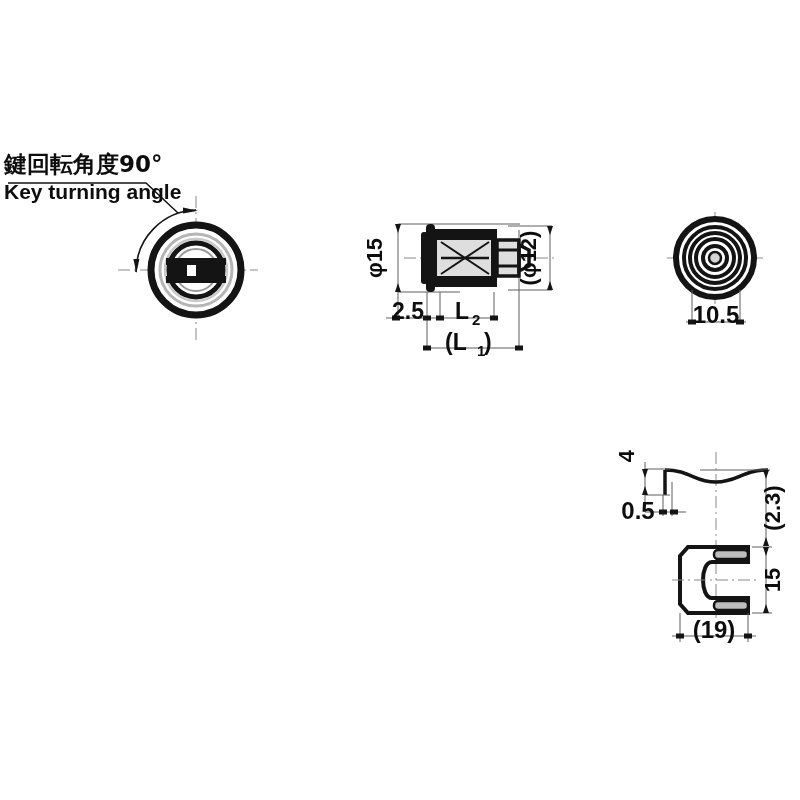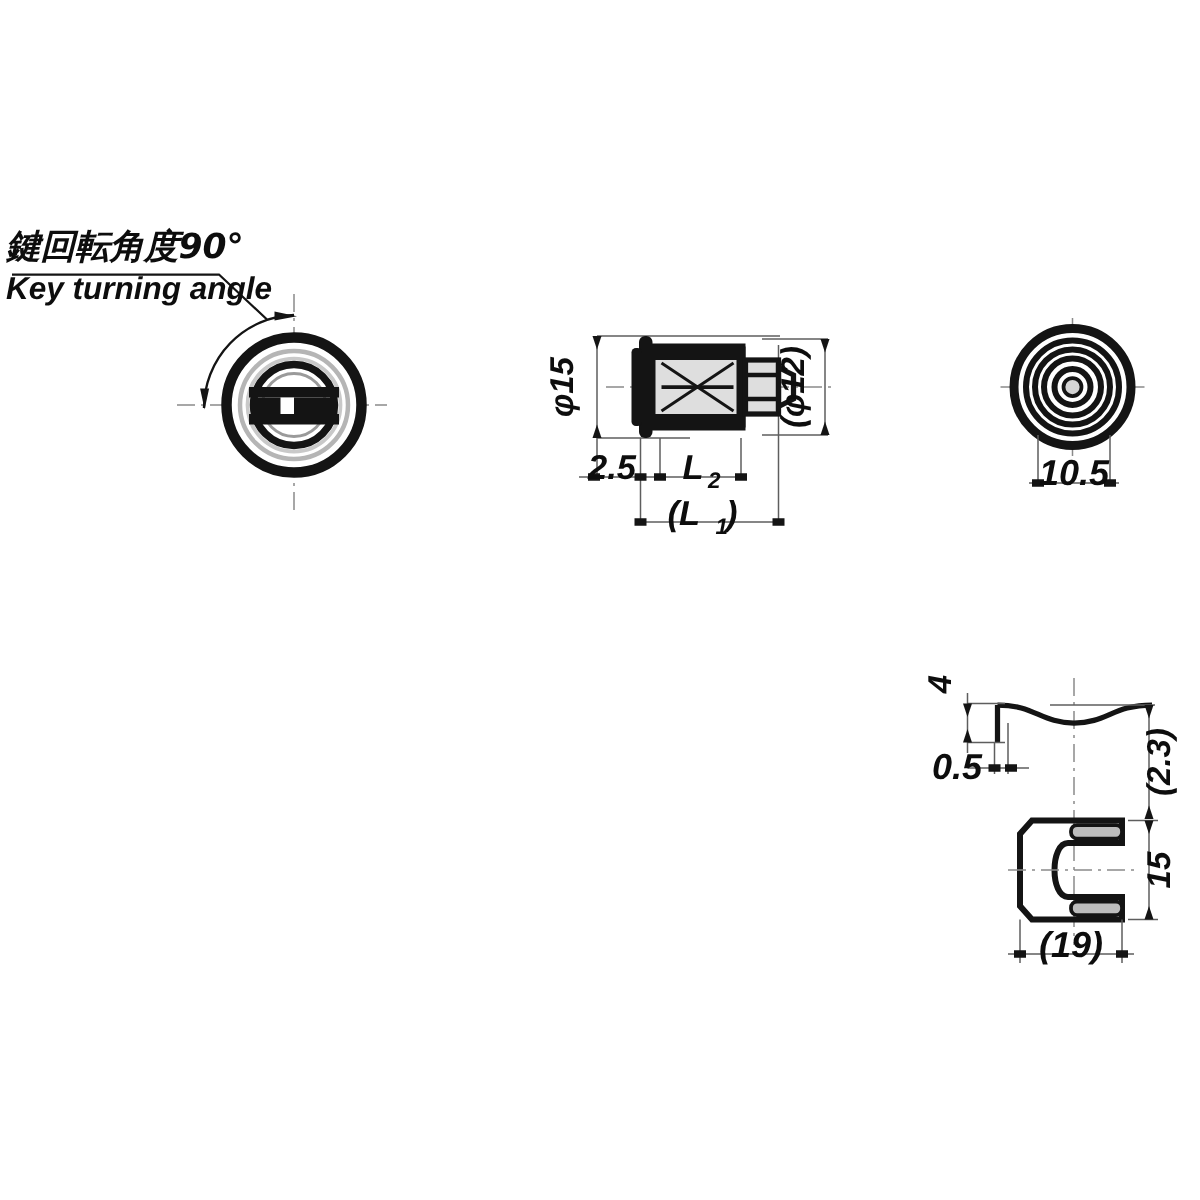--- a/index.html
+++ b/index.html
@@ -13,21 +13,20 @@
     font-family: "Liberation Sans", sans-serif;
     overflow: hidden;
     position: relative;
   }
   #sheet {
     position: absolute;
     left: 0; top: 0;
     width: 800px;
     height: 800px;
     background: #ffffff;
-    font-style: italic;
   }
   svg.drawing {
     position: absolute;
     left: 0; top: 0;
     width: 800px;
     height: 800px;
     display: block;
   }
   .dimtext {
     font-family: "Liberation Sans", sans-serif;

